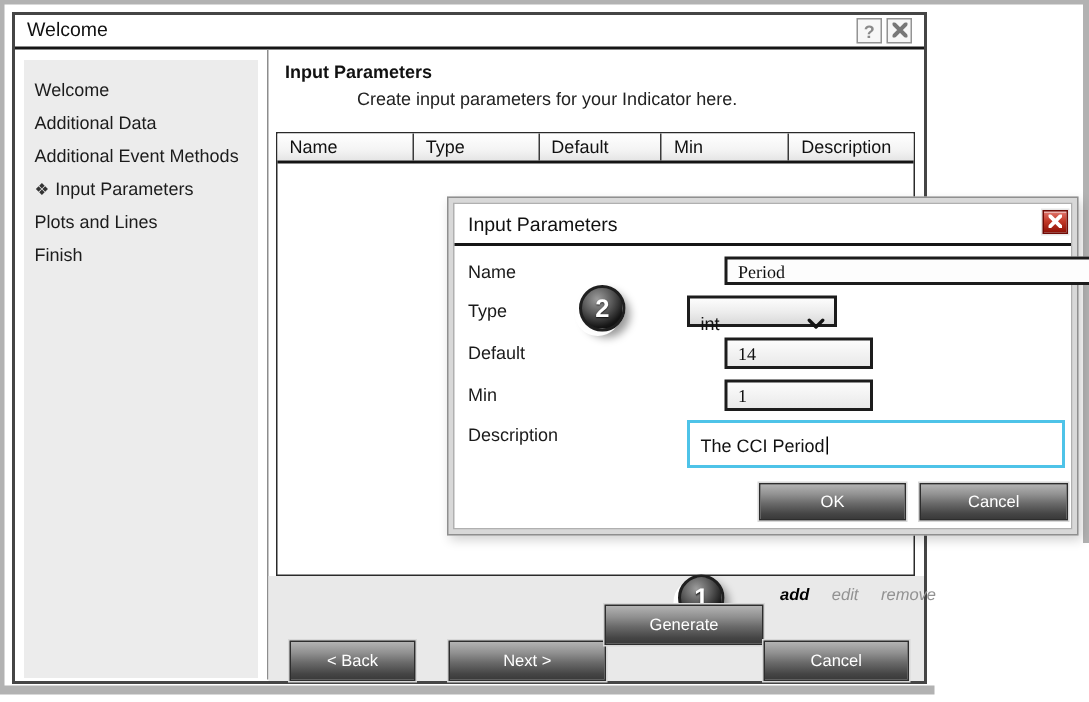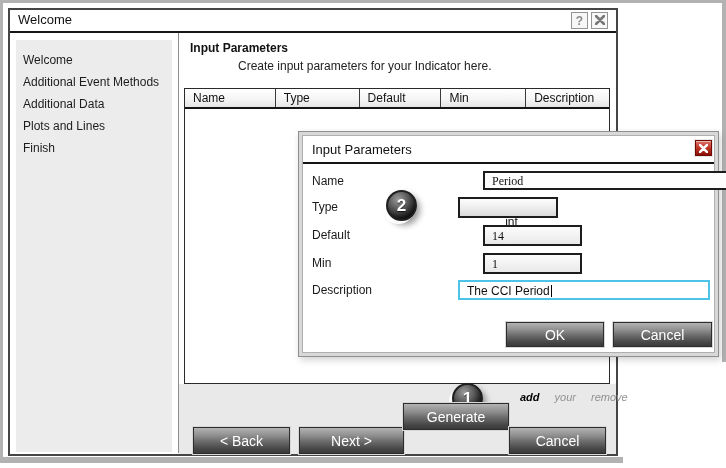--- a/index.html
+++ b/index.html
@@ -55,25 +55,25 @@
   .badge { position:absolute; width:31px; height:31px; border-radius:50%;
     background:radial-gradient(circle at 38% 28%, #9d9d9d 0%, #565656 40%, #161616 72%, #000 100%);
     border:2px solid #1f1f1f; color:#fff; font-weight:bold; font-size:17px;
     display:flex; align-items:center; justify-content:center;
     box-shadow:-3px 3px 0 rgba(255,255,255,0.95), 3px 4px 6px rgba(0,0,0,0.40);
     text-shadow:0 1px 1px rgba(0,0,0,0.7); }
   #callout-1 { left:442px; top:373px; }
 
   
   .btn3d { position:absolute; height:27px; border:1px solid #2d2d2d; color:#fff;
-    font-size:14px; font-family:"Liberation Sans", sans-serif; text-align:right;
+    font-size:11px; font-family:"Liberation Sans", sans-serif; text-align:right;
     background:linear-gradient(180deg,#b3b3b3 0%,#8f8f8f 30%,#6a6a6a 55%,#454545 85%,#3a3a3a 100%);
     box-shadow:0 0 0 1px #d8d8d8; display:flex; align-items:center; justify-content:center;
     cursor:default; }
-  #btn-back{left:183px; top:417px; width:97px;}
+  #btn-back{left:183px; top:417px; width:84px;}
   #btn-next{left:289px; top:417px; width:105px;}
   #btn-generate{left:393px; top:393px; width:106px;}
   #btn-cancel{left:499px; top:417px; width:97px;}
 
   
   #dialog { position:absolute; left:298px; top:131px; width:421px; height:226px;
     border:1px solid #8f8f8f; background:#d8d8d8; padding:3px;
     box-shadow:2px 3px 7px rgba(0,0,0,0.18); }
   #dialog-inner { position:relative; width:100%; height:100%; background:#fff;
     border:1px solid #b0b0b0; }
@@ -84,27 +84,27 @@
     display:flex; align-items:center; justify-content:center; }
   #dialog-sep { position:absolute; left:0; right:0; top:26px; height:2px; background:#151515; }
 
   .fld-label { position:absolute; left:9px; font-size:12px; color:#1a1a1a; }
   .fld-box { position:absolute; left:155px; border:2px solid #1c1c1c; font-size:12px;
     color:#111; padding:1px 0 0 7px; background:#fdfdfd; }
   input.fld-box { font-family:Liberation Serif, serif;margin-left:25px; }
   #fld-name  { top:35px; width:252px; height:19px; }
   #fld-type  { top:61px; width:100px; height:21px;
     background:linear-gradient(180deg,#fdfdfd 0%,#ececec 55%,#d9d9d9 100%);
-    display:flex; align-items:center; padding-top:16px;flex-direction:column; }
+    display:flex; align-items:center; padding-top:16px; }
   #fld-type .arrow { margin-left:auto; margin-right:6px; display:flex; }
   #fld-default { top:89px;  width:99px; height:21px;
     background:linear-gradient(180deg,#fcfcfc,#e9e9e9); }
   #fld-min     { top:117px; width:99px; height:21px;
     background:linear-gradient(180deg,#fcfcfc,#e9e9e9); }
-  #fld-desc { top:144px; width:252px; height:20px; border:2px solid #4ec3e8;
+  #fld-desc { top:144px; width:252px; height:32px; border:2px solid #4ec3e8;
     background:#fff; display:flex; align-items:center; }
   .caret { display:inline-block; width:1px; height:12px; background:#000; margin-left:1px; }
   #lbl-name{top:38px} #lbl-type{top:64px} #lbl-default{top:92px} #lbl-min{top:120px} #lbl-desc{top:147px}
 
   #callout-2 { left:83px; top:54px; }
 
   #btn-ok     { left:203px; top:186px; width:98px; height:25px; }
   #btn-dcancel{ left:310px; top:186px; width:99px; height:25px; }
 </style>
 </head>
@@ -128,22 +128,25 @@
           <svg width="10" height="10" viewBox="0 0 10 10">
               <path d="M1 1 L9 9 M9 1 L1 9" stroke="#787878" stroke-width="2.6" stroke-linecap="round"></path>
             </svg>
         </span>
       </div>
     </div>
     <div id="title-sep"></div>
 
     <div id="sidebar">
       <div class="side-item"><span>Welcome</span></div>
+      <div class="side-item"><span>Additional Data</span></div>
       <div class="side-item"><span>Additional Event Methods</span></div>
-      <div class="side-item"><span>Additional Data</span></div>
+      <div class="side-item active">
+        <span class="marker">❖</span><span>Input Parameters</span>
+      </div>
       <div class="side-item"><span>Plots and Lines</span></div>
       <div class="side-item"><span>Finish</span></div>
     </div>
     <div id="side-vline"></div>
 
     <div id="content-heading">Input Parameters</div>
     <div id="content-sub">Create input parameters for your Indicator here.</div>
 
     <div id="param-table">
       <div id="param-head">
@@ -154,21 +157,21 @@
         <div class="hcell hc4">Description</div>
       </div>
       <div></div>
     </div>
 
     <div id="action-band"></div>
 
     <div class="badge" id="callout-1">1</div>
     <div id="links">
       <span id="link-add">add</span>
-      <span class="link-dim">your</span>
+      <span class="link-dim">edit</span>
       <span class="link-dim">remove</span>
     </div>
 
     <div class="btn3d" id="btn-back">&lt; Back</div>
     <div class="btn3d" id="btn-next">Next &gt;</div>
     <div class="btn3d" id="btn-generate">Generate</div>
     <div class="btn3d" id="btn-cancel">Cancel</div>
   </div>
 
   <div id="dialog">

